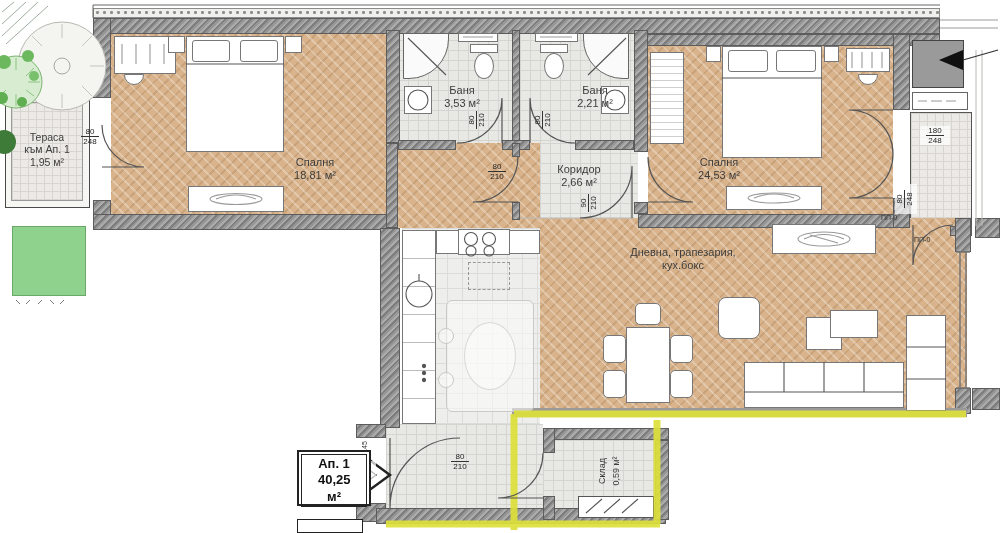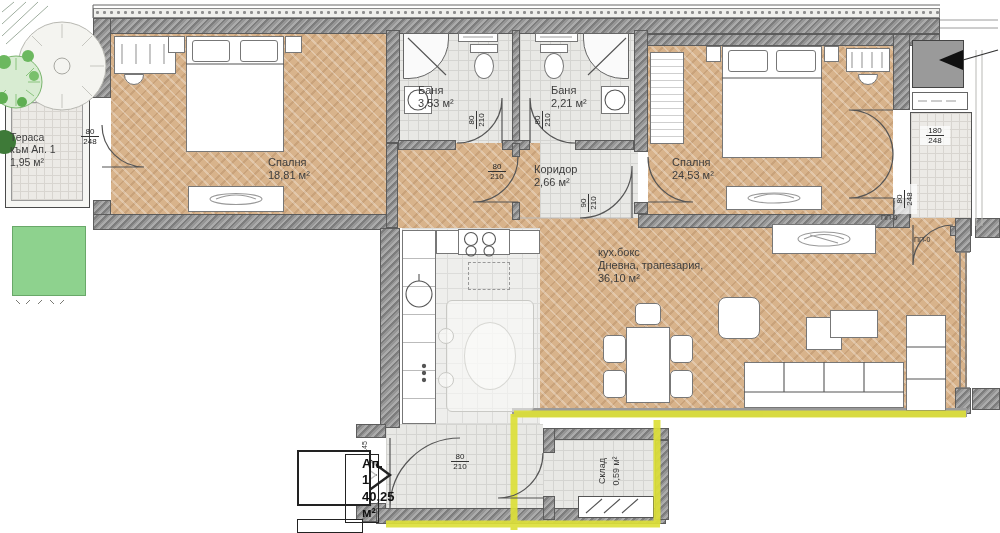--- a/index.html
+++ b/index.html
@@ -17,32 +17,32 @@
         background-image:linear-gradient(#d4d4d1 1px,transparent 1px),linear-gradient(90deg,#d4d4d1 1px,transparent 1px);
         background-size:10px 10px;}
   .tile8{position:absolute;box-sizing:border-box;background-color:#eceae6;
         background-image:linear-gradient(#d8d5d0 1px,transparent 1px),linear-gradient(90deg,#d8d5d0 1px,transparent 1px);
         background-size:8px 8px;}
   .ktile{position:absolute;box-sizing:border-box;background-color:#eeeeec;
         background-image:linear-gradient(#dcdcda 1px,transparent 1px),linear-gradient(90deg,#dcdcda 1px,transparent 1px);
         background-size:15px 15px;}
   .furn{position:absolute;box-sizing:border-box;background:#fff;border:1px solid #777;}
   .lite{position:absolute;box-sizing:border-box;background:rgba(252,252,250,.55);border:1px solid #c9c9c5;}
-  .rlabel{position:absolute;text-align:left;color:#3d3d3d;font-size:11px;line-height:1.18;}
+  .rlabel{position:absolute;text-align:center;color:#3d3d3d;font-size:11px;line-height:1.18;}
   .rlabel span{display:block;}
   .dim{position:absolute;display:flex;flex-direction:column;align-items:center;font-size:8px;line-height:1.15;color:#1e1e1e;}
   .dim .v2{border-top:1px solid #333;padding:0 2px;}
   .vrot{transform:rotate(-90deg);transform-origin:center center;}
   .vtext{position:absolute;white-space:nowrap;transform:rotate(-90deg);transform-origin:center center;
          font-size:9px;color:#3d3d3d;text-align:center;}
   .mark{position:absolute;font-size:7px;color:#333;white-space:nowrap;}
   .watermark{position:absolute;font-weight:bold;font-size:46px;letter-spacing:7px;
          color:rgba(255,255,255,.62);text-shadow:0 0 2px rgba(150,150,150,.35);text-align:center;}
   .badge{position:absolute;background:#fff;border:2px solid #222;padding:2px;}
-  .badge .inner{border:1px solid #222;padding:1px 16px;text-align:center;font-weight:bold;font-size:13px;line-height:1.25;color:#111;margin-left:44px;}
+  .badge .inner{border:1px solid #222;padding:1px 16px;text-align:center;font-weight:bold;font-size:13px;line-height:1.25;color:#111;}
   .badge .inner span{display:block;}
 </style>
 </head>
 <body>
 
 <div id="stage">
 
   <div class="abs" style="left:5px;top:96px;width:85px;height:112px;background:#f6f6f3;border:1.5px solid #4a4a4a;"></div>
   <div class="tile8" style="left:11px;top:102px;width:72px;height:99px;border:1px solid #999;"></div>
   <div class="abs" style="left:12px;top:226px;width:74px;height:70px;background:#8ed28e;border:1px solid #69a869;"></div>
@@ -255,23 +255,22 @@
   </div>
   <div class="rlabel" style="left:534px;top:163px;width:90px;">
     <span>Коридор</span>
     <span>2,66 м²</span>
   </div>
   <div class="rlabel" style="left:672px;top:156px;width:94px;">
     <span>Спалня</span>
     <span>24,53 м²</span>
   </div>
   <div class="rlabel" style="left:598px;top:246px;width:170px;">
+    <span>Дневна, трапезария,</span>
     <span>кух.бокс</span>
-    <span>Дневна, трапезария,</span>
-    <span>36,10 м²</span>
   </div>
   <div class="vtext" style="left:572px;top:466px;width:60px;">Склад</div>
   <div class="vtext" style="left:586px;top:466px;width:60px;">0,59 м²</div>
 
   <div class="dim" style="left:76px;top:127px;width:28px;">
     <span>80</span>
     <span class="v2">248</span>
   </div>
   <div class="dim vrot" style="left:463px;top:109px;width:30px;height:22px;">
     <span>80</span>

